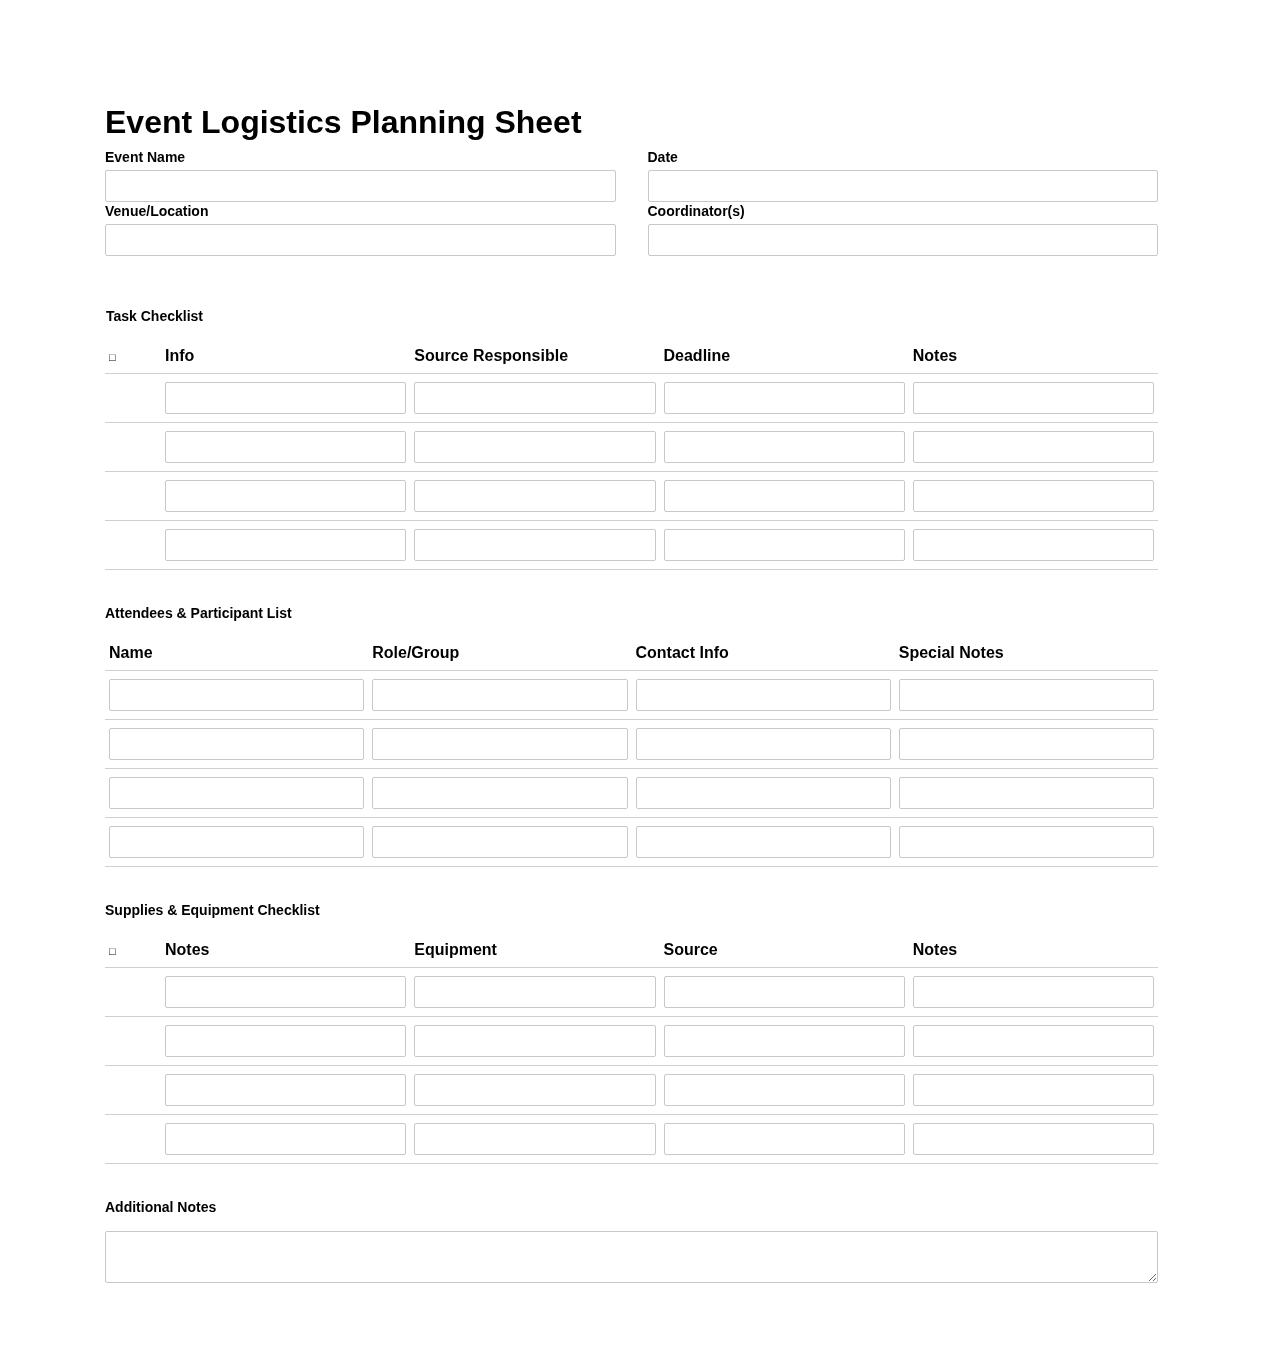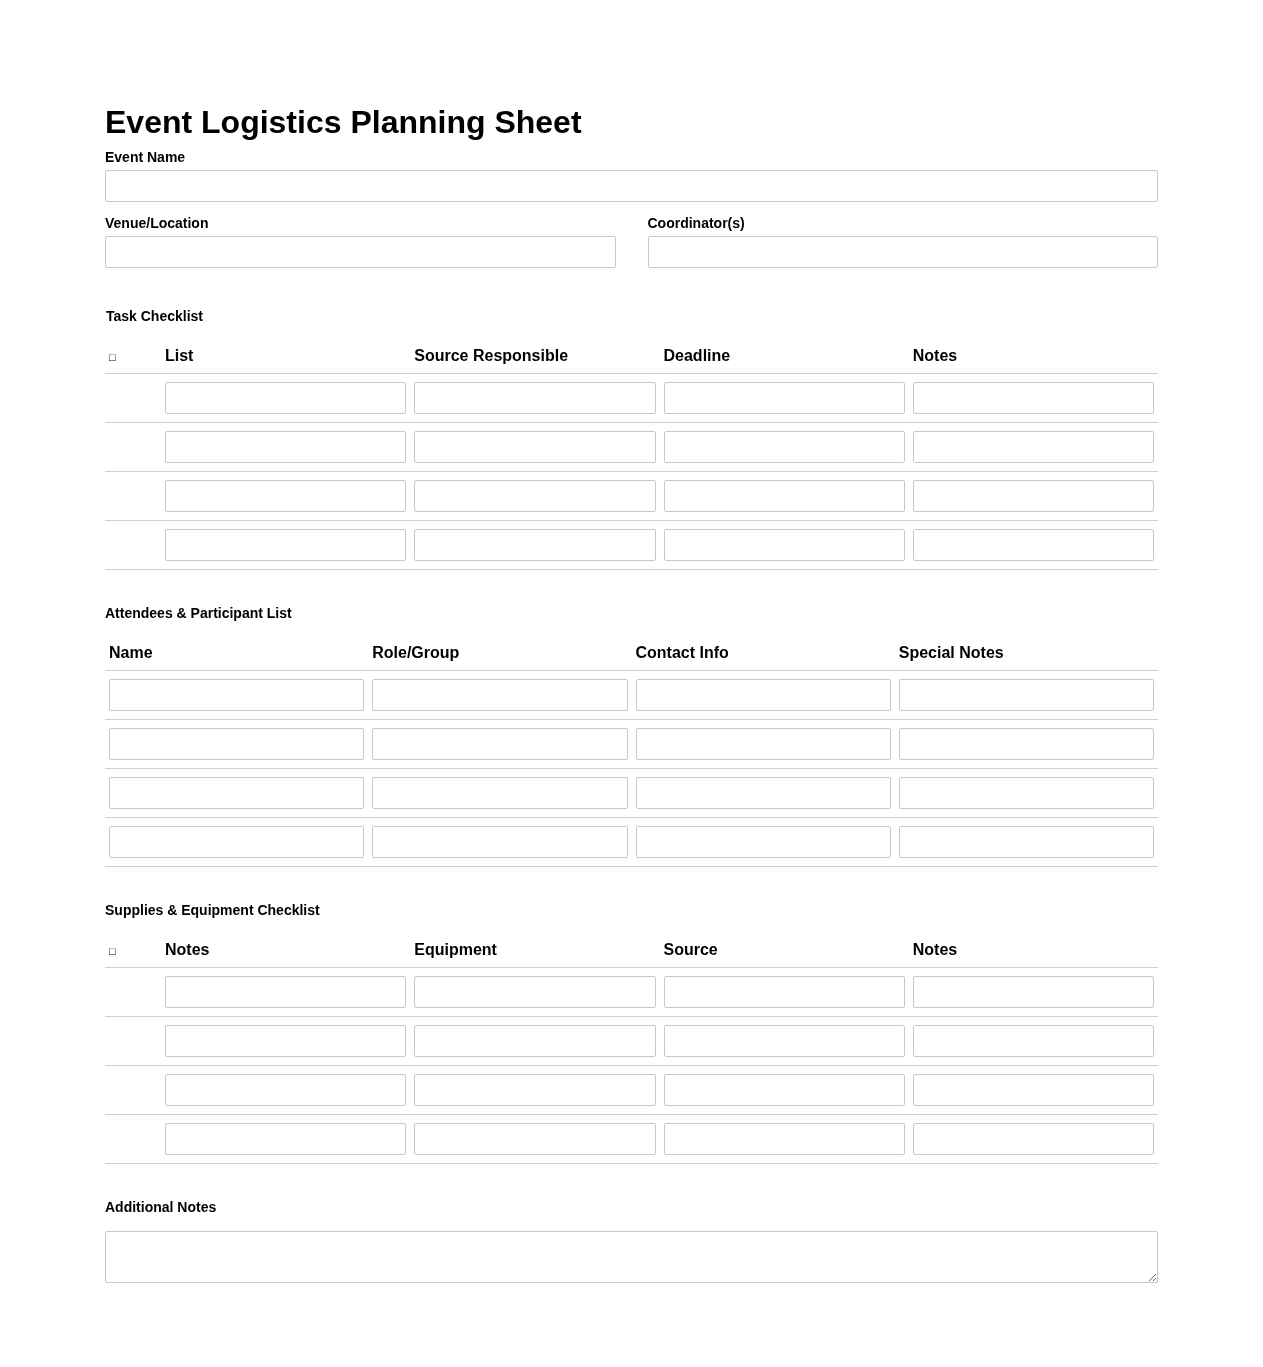--- a/index.html
+++ b/index.html
@@ -4,21 +4,21 @@
 <style>
   html, body { margin: 0; padding: 0; background: #ffffff; }
   body { width: 1263px; height: 1367px; font-family: "Liberation Sans", sans-serif; color: #000; position: relative; }
   .page { position: absolute; left: 105px; top: 100px; width: 1053px; }
   h1 { font-size: 32px; font-weight: bold; margin: 0; line-height: 44px; height: 44px; }
   .field-label { font-size: 14px; font-weight: bold; display: block; height: 18px; line-height: 18px; margin-bottom: 4px; }
   .row { display: flex; gap: 32px; }
   .fgroup { flex: 1; }
   input.text, textarea { box-sizing: border-box; width: 100%; border: 1px solid #c8c8c8; border-radius: 2px; height: 32px; font-family: "Liberation Sans", sans-serif; font-size: 14px; padding: 4px 6px; background: #fff; }
   .row1 { margin-top: 4px; }
-  .row2 { margin-top: 12px; }
+  .row2 { margin-top: 0; }
   h2 { font-size: 14px; font-weight: bold; margin: 0; height: 24px; line-height: 24px; }
   table { border-collapse: collapse; width: 1053px; table-layout: fixed; }
   th { text-align: left; font-size: 16px; font-weight: bold; height: 35px; padding: 0 4px; border-bottom: 1px solid #d0d0d0; vertical-align: middle; }
   td { height: 48px; padding: 0 4px; border-bottom: 1px solid #d0d0d0; vertical-align: middle; }
   td input.text { height: 32px; }
   .chk-glyph { font-size: 11px; font-weight: normal; }
   .sec-tasks { position: absolute; top: 204px; left: 1px; }
   .tbl-tasks { position: absolute; top: 238px; left: 0; }
   .sec-att { position: absolute; top: 501px; left: 0; }
   .tbl-att { position: absolute; top: 535px; left: 0; }
@@ -31,20 +31,24 @@
 <body>
 
 <div class="page">
   <h1>Event Logistics Planning Sheet</h1>
 
   <div class="row row1">
     <div class="fgroup">
       <label class="field-label">Event Name</label>
       <input class="text" type="text" value="" style="">
     </div>
+    <div class="fgroup">
+      <label class="field-label">Date</label>
+      <input class="text" type="text" value="" style="">
+    </div>
   </div>
 
   <div class="row row2">
     <div class="fgroup">
       <label class="field-label">Venue/Location</label>
       <input class="text" type="text" value="" style="">
     </div>
     <div class="fgroup">
       <label class="field-label">Coordinator(s)</label>
       <input class="text" type="text" value="" style="">
@@ -56,21 +60,21 @@
     <colgroup>
         <col style="width:56px">
         <col>
         <col>
         <col>
         <col>
       </colgroup>
     <thead>
       <tr>
         <th><span class="chk-glyph">□</span></th>
-        <th>List</th>
+        <th>Info</th>
         <th>Source Responsible</th>
         <th>Deadline</th>
         <th>Notes</th>
       </tr>
     </thead>
     <tbody>
       <tr>
           <td></td>
           <td><input class="text" type="text" style=""></td>
           <td><input class="text" type="text" style=""></td>

